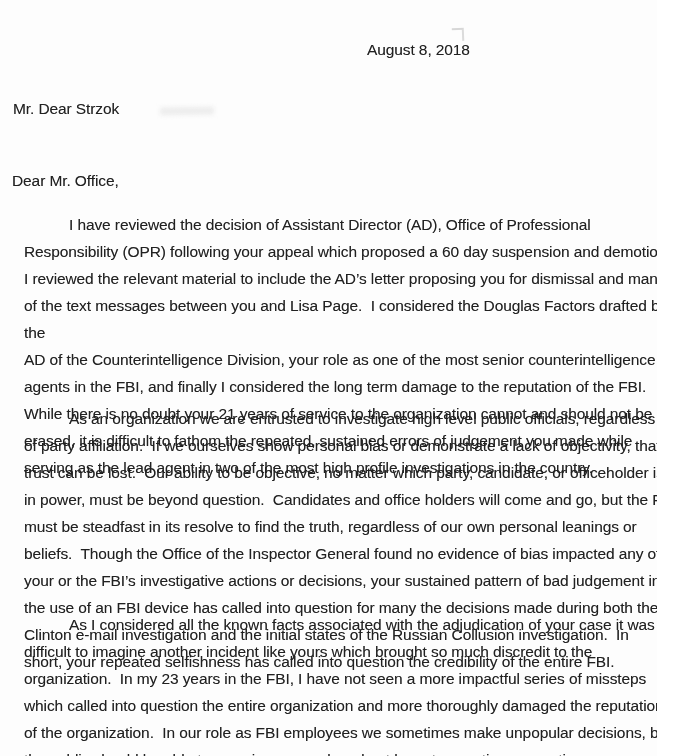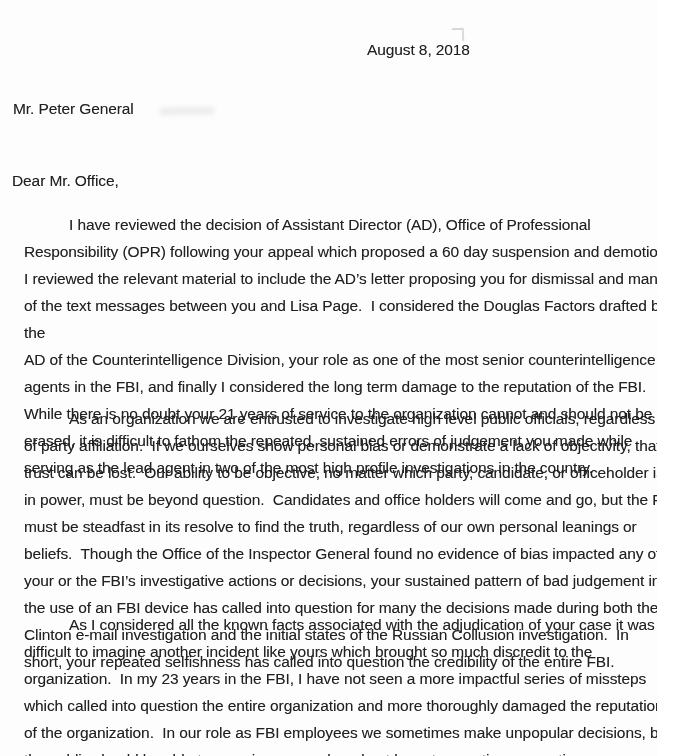--- a/index.html
+++ b/index.html
@@ -78,21 +78,21 @@
 </style>
 </head>
 <body>
 
 <div class="page">
 
   <div class="scan-artifact"></div>
 
   <div class="date-line">August 8, 2018</div>
 
-  <div class="recipient-line">Mr. Peter General</div>
+  <div class="recipient-line">Mr. Dear Strzok</div>
 
   <div class="redaction-smudge"></div>
 
   <div class="salutation-line">Dear Mr. Office,</div>
 
   <div class="para para-1">I have reviewed the decision of Assistant Director (AD), Office of Professional
 Responsibility (OPR) following your appeal which proposed a 60 day suspension and demotion.
 I reviewed the relevant material to include the AD’s letter proposing you for dismissal and many
 of the text messages between you and Lisa Page.  I considered the Douglas Factors drafted by the
 AD of the Counterintelligence Division, your role as one of the most senior counterintelligence

